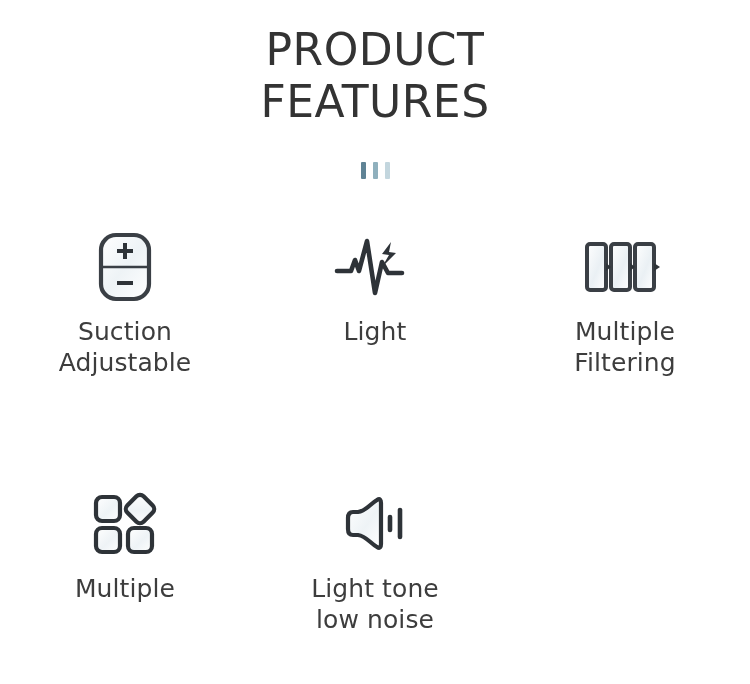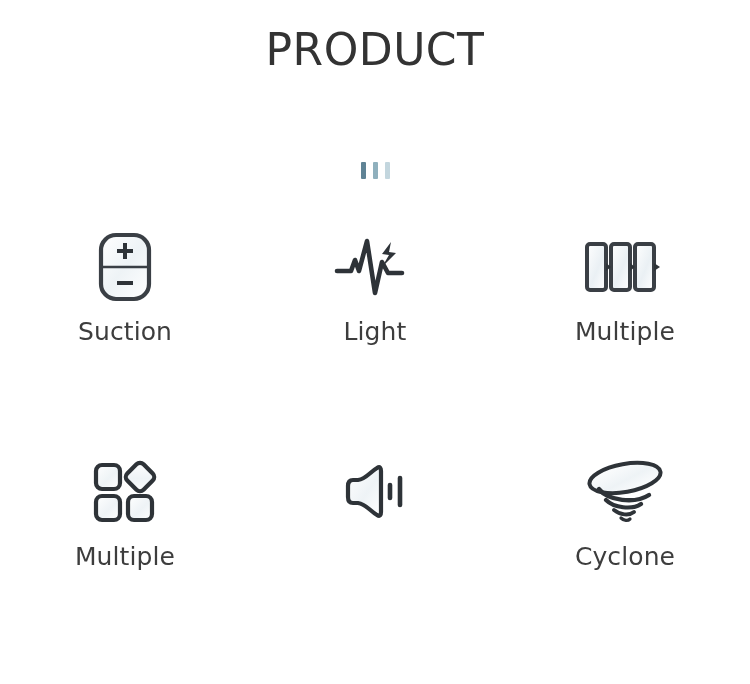--- a/index.html
+++ b/index.html
@@ -65,21 +65,21 @@
 
   
   .grid {
     position: absolute;
     top: 228px;
     left: 0;
     width: 750px;
     display: grid;
     grid-template-columns: repeat(3, 1fr);
     grid-template-rows: 165px 165px;
-    row-gap: 60px;
+    row-gap: 92px;
   }
 
   .cell {
     display: flex;
     flex-direction: column;
     align-items: center;
     justify-content: flex-start;
   }
 
   .icon-wrap {
@@ -106,20 +106,21 @@
   .label-line { display: block; }
 </style>
 </head>
 <body>
 
 <div class="page">
 
   <div class="header">
     <h1 class="title">
       <span class="title-line">PRODUCT</span>
+      <span class="title-line">FEATURES</span>
     </h1>
   </div>
 
   <div class="divider">
     <span class="divider-bar" style="background:#5f8395"></span>
     <span class="divider-bar" style="background:#8fb0bd"></span>
     <span class="divider-bar" style="background:#c3d6de"></span>
   </div>
 
   <div class="grid">
@@ -136,20 +137,21 @@
           </defs>
           <rect x="5" y="5" width="48" height="64" rx="15" ry="15" fill="url(#g1)" stroke="#3a3f45" stroke-width="4.2"></rect>
           <line x1="6.5" y1="37" x2="51.5" y2="37" stroke="#3a3f45" stroke-width="2.4"></line>
           <line x1="21" y1="21" x2="37" y2="21" stroke="#2e3338" stroke-width="4"></line>
           <line x1="29" y1="13" x2="29" y2="29" stroke="#2e3338" stroke-width="4"></line>
           <line x1="21" y1="53" x2="37" y2="53" stroke="#2e3338" stroke-width="4"></line>
         </svg>
       </div>
       <div class="label">
         <span class="label-line">Suction</span>
+        <span class="label-line">Adjustable</span>
       </div>
     </div>
 
     <div class="cell">
       <div class="icon-wrap">
         <svg width="82" height="66" viewBox="0 0 82 66" fill="none">
           <path d="M3 37 L17 37 L21 26 L25 37 L33 7 L41 59 L48 28 L54 39 L62 39 L68 39" stroke="#2e3338" stroke-width="4.6" stroke-linecap="round" stroke-linejoin="round" fill="none"></path>
           <path d="M57 8 L48 20 L55 21 L48 33 L62 19 L55 18 Z" fill="#2e3338"></path>
         </svg>
       </div>
@@ -171,20 +173,21 @@
           <rect x="4" y="8" width="19" height="46" rx="3" ry="3" fill="url(#g3)" stroke="#3a3f45" stroke-width="4"></rect>
           <rect x="28" y="8" width="19" height="46" rx="3" ry="3" fill="url(#g3)" stroke="#3a3f45" stroke-width="4"></rect>
           <rect x="52" y="8" width="19" height="46" rx="3" ry="3" fill="url(#g3)" stroke="#3a3f45" stroke-width="4"></rect>
           <path d="M23 27 L28 31 L23 35 Z" fill="#2e3338"></path>
           <path d="M47 27 L52 31 L47 35 Z" fill="#2e3338"></path>
           <path d="M71 27 L77 31 L71 35 Z" fill="#2e3338"></path>
         </svg>
       </div>
       <div class="label">
         <span class="label-line">Multiple</span>
+        <span class="label-line">Filtering</span>
       </div>
     </div>
 
     <div class="cell">
       <div class="icon-wrap">
         <svg width="66" height="64" viewBox="0 0 66 64" fill="none">
           <defs>
             <linearGradient id="g4" x1="0" y1="0" x2="1" y2="1">
               <stop offset="0%" stop-color="#ffffff"></stop>
               <stop offset="55%" stop-color="#eef3f6"></stop>
@@ -210,39 +213,21 @@
               <stop offset="0%" stop-color="#ffffff"></stop>
               <stop offset="55%" stop-color="#eef3f6"></stop>
               <stop offset="100%" stop-color="#ffffff"></stop>
             </linearGradient>
           </defs>
           <path d="M33 6 C26 10 22 17 14 18 L9 18 C6 18 4 20 4 24 L4 35 C4 39 6 41 9 41 L14 41 C22 42 26 49 33 53 C36 55 37 53 37 50 L37 9 C37 6 36 4 33 6 Z" fill="url(#g5)" stroke="#2e3338" stroke-width="4.2" stroke-linejoin="round"></path>
           <line x1="46" y1="23" x2="46" y2="36" stroke="#2e3338" stroke-width="4.6" stroke-linecap="round"></line>
           <line x1="56" y1="16" x2="56" y2="43" stroke="#2e3338" stroke-width="4.6" stroke-linecap="round"></line>
         </svg>
       </div>
-    </div>
-
-    <div class="cell">
-      <div class="icon-wrap">
-        <svg width="84" height="64" viewBox="0 0 84 64" fill="none">
-          <defs>
-            <linearGradient id="g6" x1="0.1" y1="0" x2="0.9" y2="1">
-              <stop offset="0%" stop-color="#ffffff"></stop>
-              <stop offset="55%" stop-color="#eef3f6"></stop>
-              <stop offset="100%" stop-color="#ffffff"></stop>
-            </linearGradient>
-          </defs>
-          <ellipse cx="42" cy="18" rx="36" ry="14" transform="rotate(-10 42 18)" fill="url(#g6)" stroke="#2e3338" stroke-width="4"></ellipse>
-          <path d="M16 29 C25 41 52 44 66 35" stroke="#2e3338" stroke-width="4.4" stroke-linecap="round" fill="none"></path>
-          <path d="M23 40 C31 48 49 50 58 44" stroke="#2e3338" stroke-width="4.2" stroke-linecap="round" fill="none"></path>
-          <path d="M31 50 C37 55 46 56 51 52" stroke="#2e3338" stroke-width="3.8" stroke-linecap="round" fill="none"></path>
-          <path d="M38 58 C41 61 45 61 47 59" stroke="#2e3338" stroke-width="3.2" stroke-linecap="round" fill="none"></path>
-        </svg>
-      </div>
-      <div class="label">
-        <span class="label-line">Cyclone</span>
-        <span class="label-line"></span>
-      </div>
-    </div>
+      <div class="label">
+        <span class="label-line">Light tone</span>
+        <span class="label-line">low noise</span>
+      </div>
+    </div>
+
 
   </div>
 </div>
 
 </body></html>

